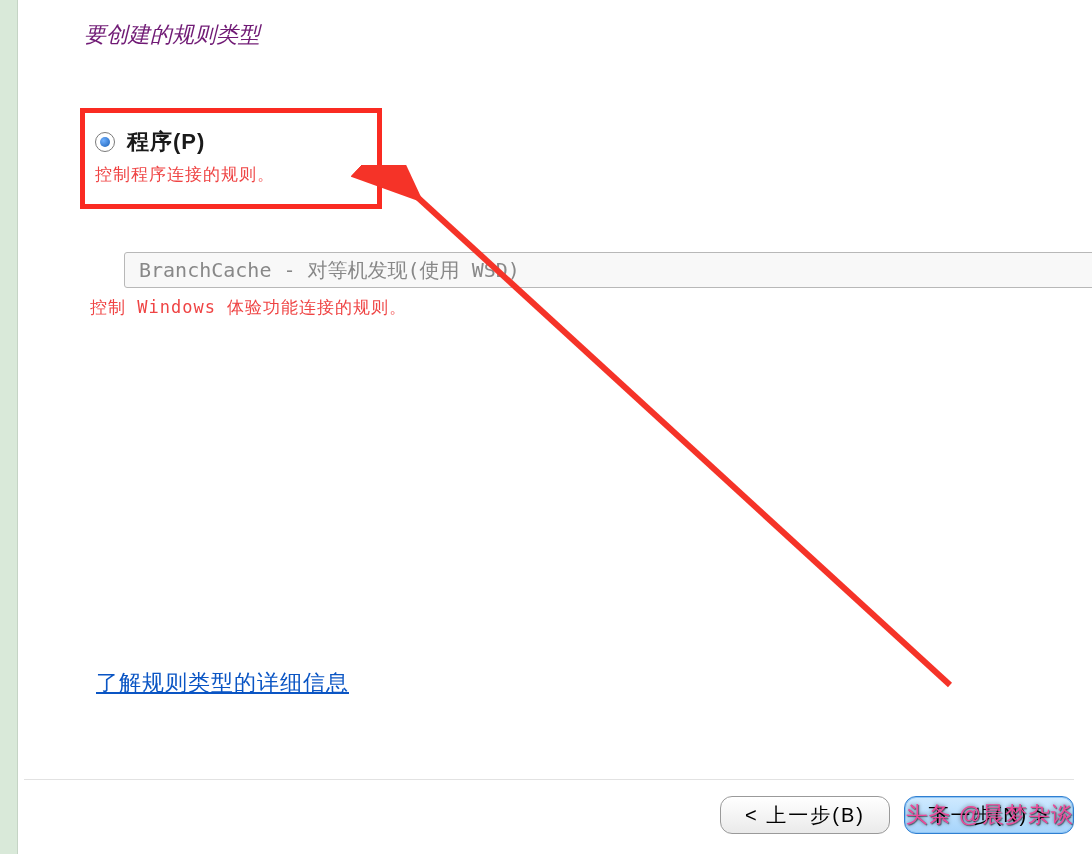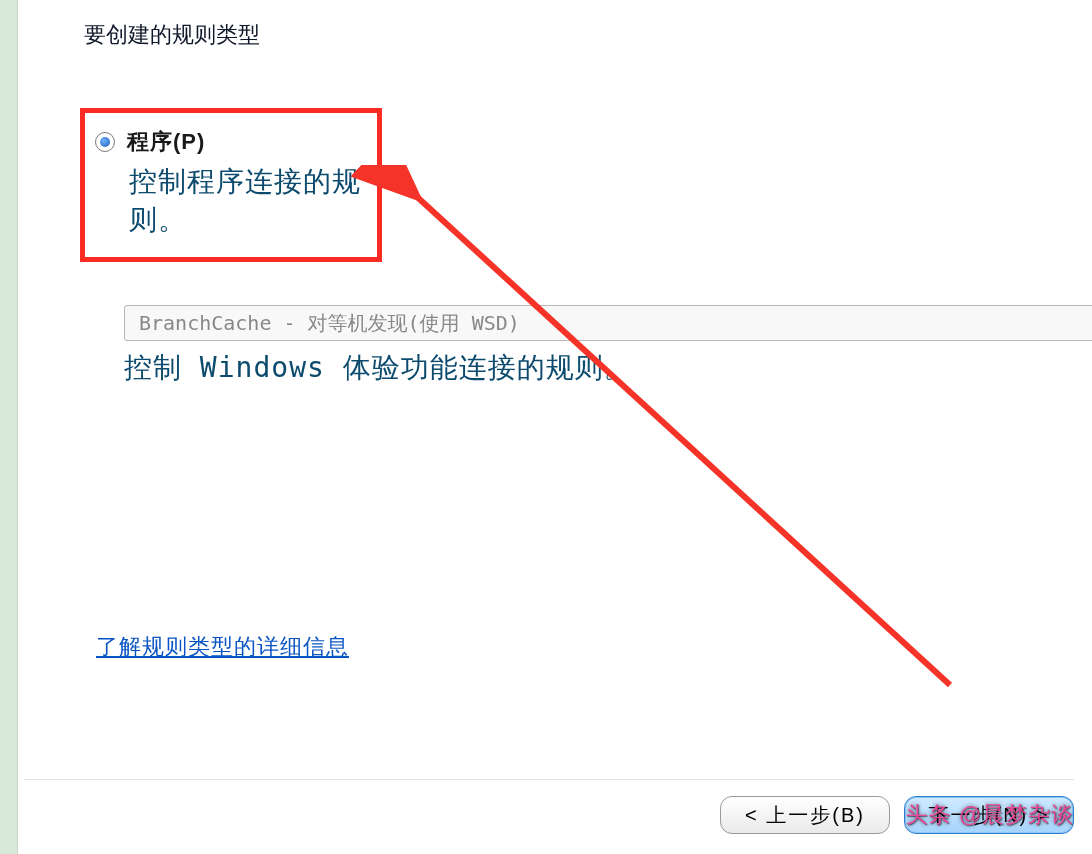--- a/index.html
+++ b/index.html
@@ -27,23 +27,24 @@
       border-right: 1px solid #c5d4c5;
     }
     .content {
       position: absolute;
       left: 80px;
       top: 20px;
       right: 20px;
     }
     .heading {
       font-size: 22px;
-      color: #0f172a;
+      color: #701a75;
       margin-bottom: 58px;
       margin-left: 4px;
+      font-style: italic;
     }
     .options {
       margin-left: 0;
     }
     .option-row {
       position: relative;
       padding: 8px 10px 14px 10px;
       margin-bottom: 10px;
     }
     .option-row.highlighted {
@@ -73,24 +74,23 @@
       background: radial-gradient(circle at 35% 35%, #6fb0ff, #1a5fb4);
       border-radius: 50%;
     }
     .opt-title {
       font-size: 22px;
       font-weight: bold;
       color: #1a1a1a;
       letter-spacing: 1px;
     }
     .opt-desc {
-      margin-left: 34px;
       margin-top: 6px;
-      font-size: 28px;
-      color: #0c4a6e;
+      font-size: 17px;
+      color: #ef4444;
       letter-spacing: 1px;
     }
     .opt-desc.mono {
       font-family: "SimSun", monospace;
     }
     .dropdown-wrap {
       margin-left: 34px;
       margin-top: 25px;
       margin-bottom: 8px;
       width: 1088px;
@@ -113,21 +113,21 @@
       width: 16px;
       height: 16px;
       display: inline-flex;
       align-items: center;
       justify-content: center;
       color: #888;
     }
     .link {
       position: absolute;
       left: 96px;
-      top: 632px;
+      top: 668px;
       color: #0a55c4;
       text-decoration: underline;
       font-size: 22px;
       letter-spacing: 1px;
       cursor: pointer;
     }
     .button-bar {
       position: absolute;
       bottom: 20px;
       right: 18px;

